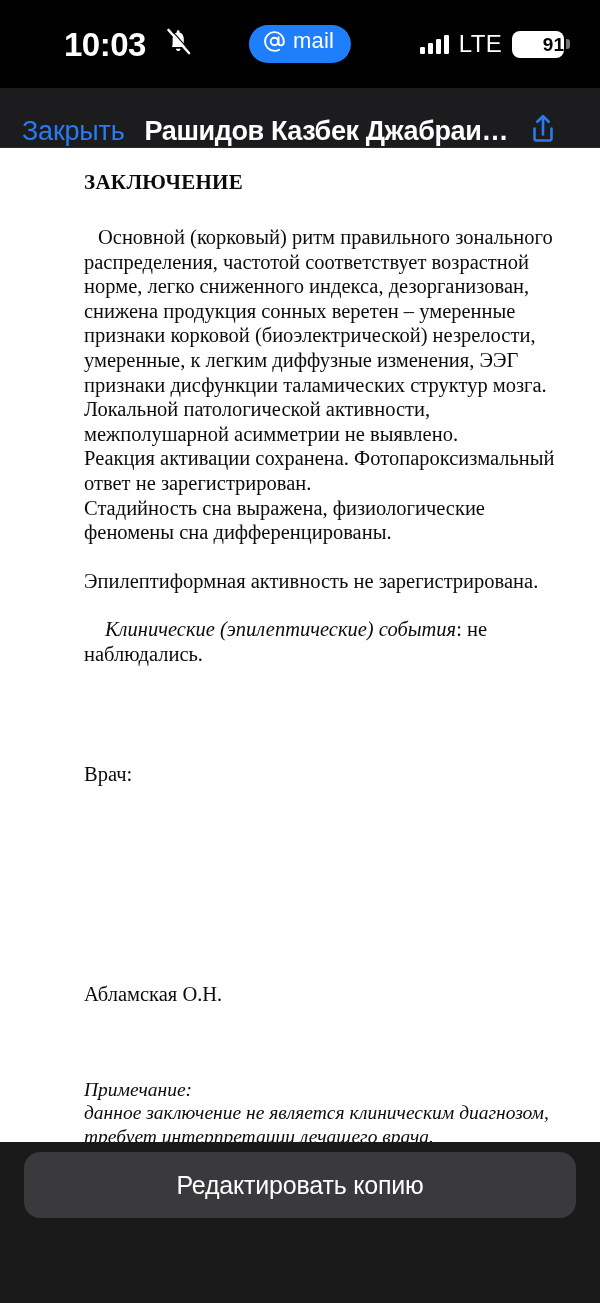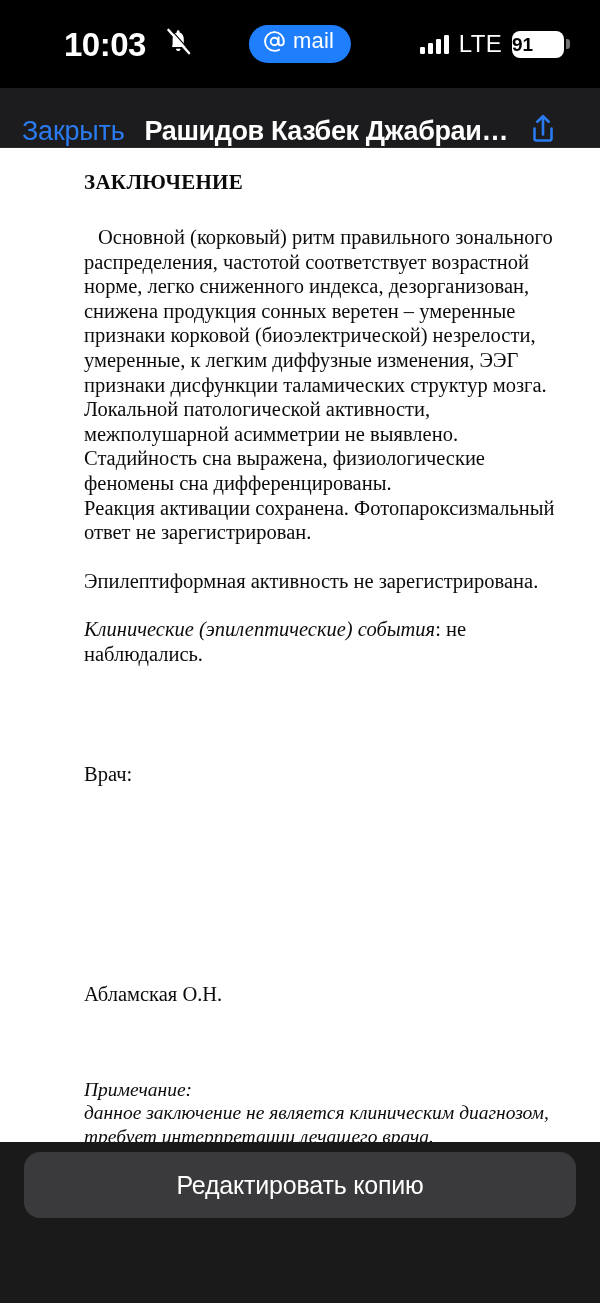--- a/index.html
+++ b/index.html
@@ -57,21 +57,21 @@
   .bars { display:flex; align-items:flex-end; gap:3px; height:19px; }
   .bars i { width:5px; background:#fff; border-radius:1.2px; display:block; }
   .bars i:nth-child(1){ height:7px; }
   .bars i:nth-child(2){ height:11px; }
   .bars i:nth-child(3){ height:15px; }
   .bars i:nth-child(4){ height:19px; }
   .net-label { color:#fff; font-size:24px; font-weight:500; letter-spacing:0.3px; }
   .battery {
     position:relative; width:52px; height:27px;
     border-radius:8px; background:#fff;
-    display:flex; align-items:center; justify-content:flex-start;
+    display:flex; align-items:center; justify-content:flex-end;
   }
   .battery .lvl {
     color:#000; font-size:19px; font-weight:600; line-height:1;
   }
   .battery:after {
     content:""; position:absolute; right:-6px; top:50%;
     transform:translateY(-50%);
     width:4px; height:10px; border-radius:0 3px 3px 0;
     background:rgba(255,255,255,0.45);
   }
@@ -116,21 +116,21 @@
     margin-bottom:30px;
   }
   .doc-p {
     font-size:20.5px;
     line-height:24.6px;
     margin-bottom:0;
     max-width:500px;
   }
   .doc-p.gap { margin-top:24px; }
   .doc-p.indent { text-indent:14px; }
-  .italic { font-style:italic; }
+  .italic { font-style:italic;margin-left:21px; }
 
   .sig-row {
     display:flex; margin-top:96px; font-size:20.5px;flex-direction:column;
   }
   .sig-label { width:220px; flex:0 0 220px; }
   .note-block {
     margin-top:72px; font-style:italic;
     font-size:19.5px; line-height:23.5px;
   }
 
@@ -202,22 +202,22 @@
     </svg>
   </div>
 
   <div class="doc-scroll">
     <div class="doc-page">
 
       <div class="doc-h1">ЗАКЛЮЧЕНИЕ</div>
 
       <p class="doc-p indent">Основной (корковый) ритм правильного зонального распределения, частотой соответствует возрастной норме, легко сниженного индекса, дезорганизован, снижена продукция сонных веретен – умеренные признаки корковой (биоэлектрической) незрелости, умеренные, к легким диффузные изменения, ЭЭГ признаки дисфункции таламических структур мозга.</p>
       <p class="doc-p">Локальной патологической активности, межполушарной асимметрии не выявлено.</p>
+      <p class="doc-p">Реакция активации сохранена. Фотопароксизмальный ответ не зарегистрирован.</p>
       <p class="doc-p">Стадийность сна выражена, физиологические феномены сна дифференцированы.</p>
-      <p class="doc-p">Реакция активации сохранена. Фотопароксизмальный ответ не зарегистрирован.</p>
 
       <p class="doc-p gap">Эпилептиформная активность не зарегистрирована.</p>
 
       <p class="doc-p gap"><span class="italic">Клинические (эпилептические) события</span><span>: не наблюдались.</span></p>
 
       <div class="sig-row">
         <span class="sig-label">Врач:</span>
         <span>Абламская О.Н.</span>
       </div>
 

